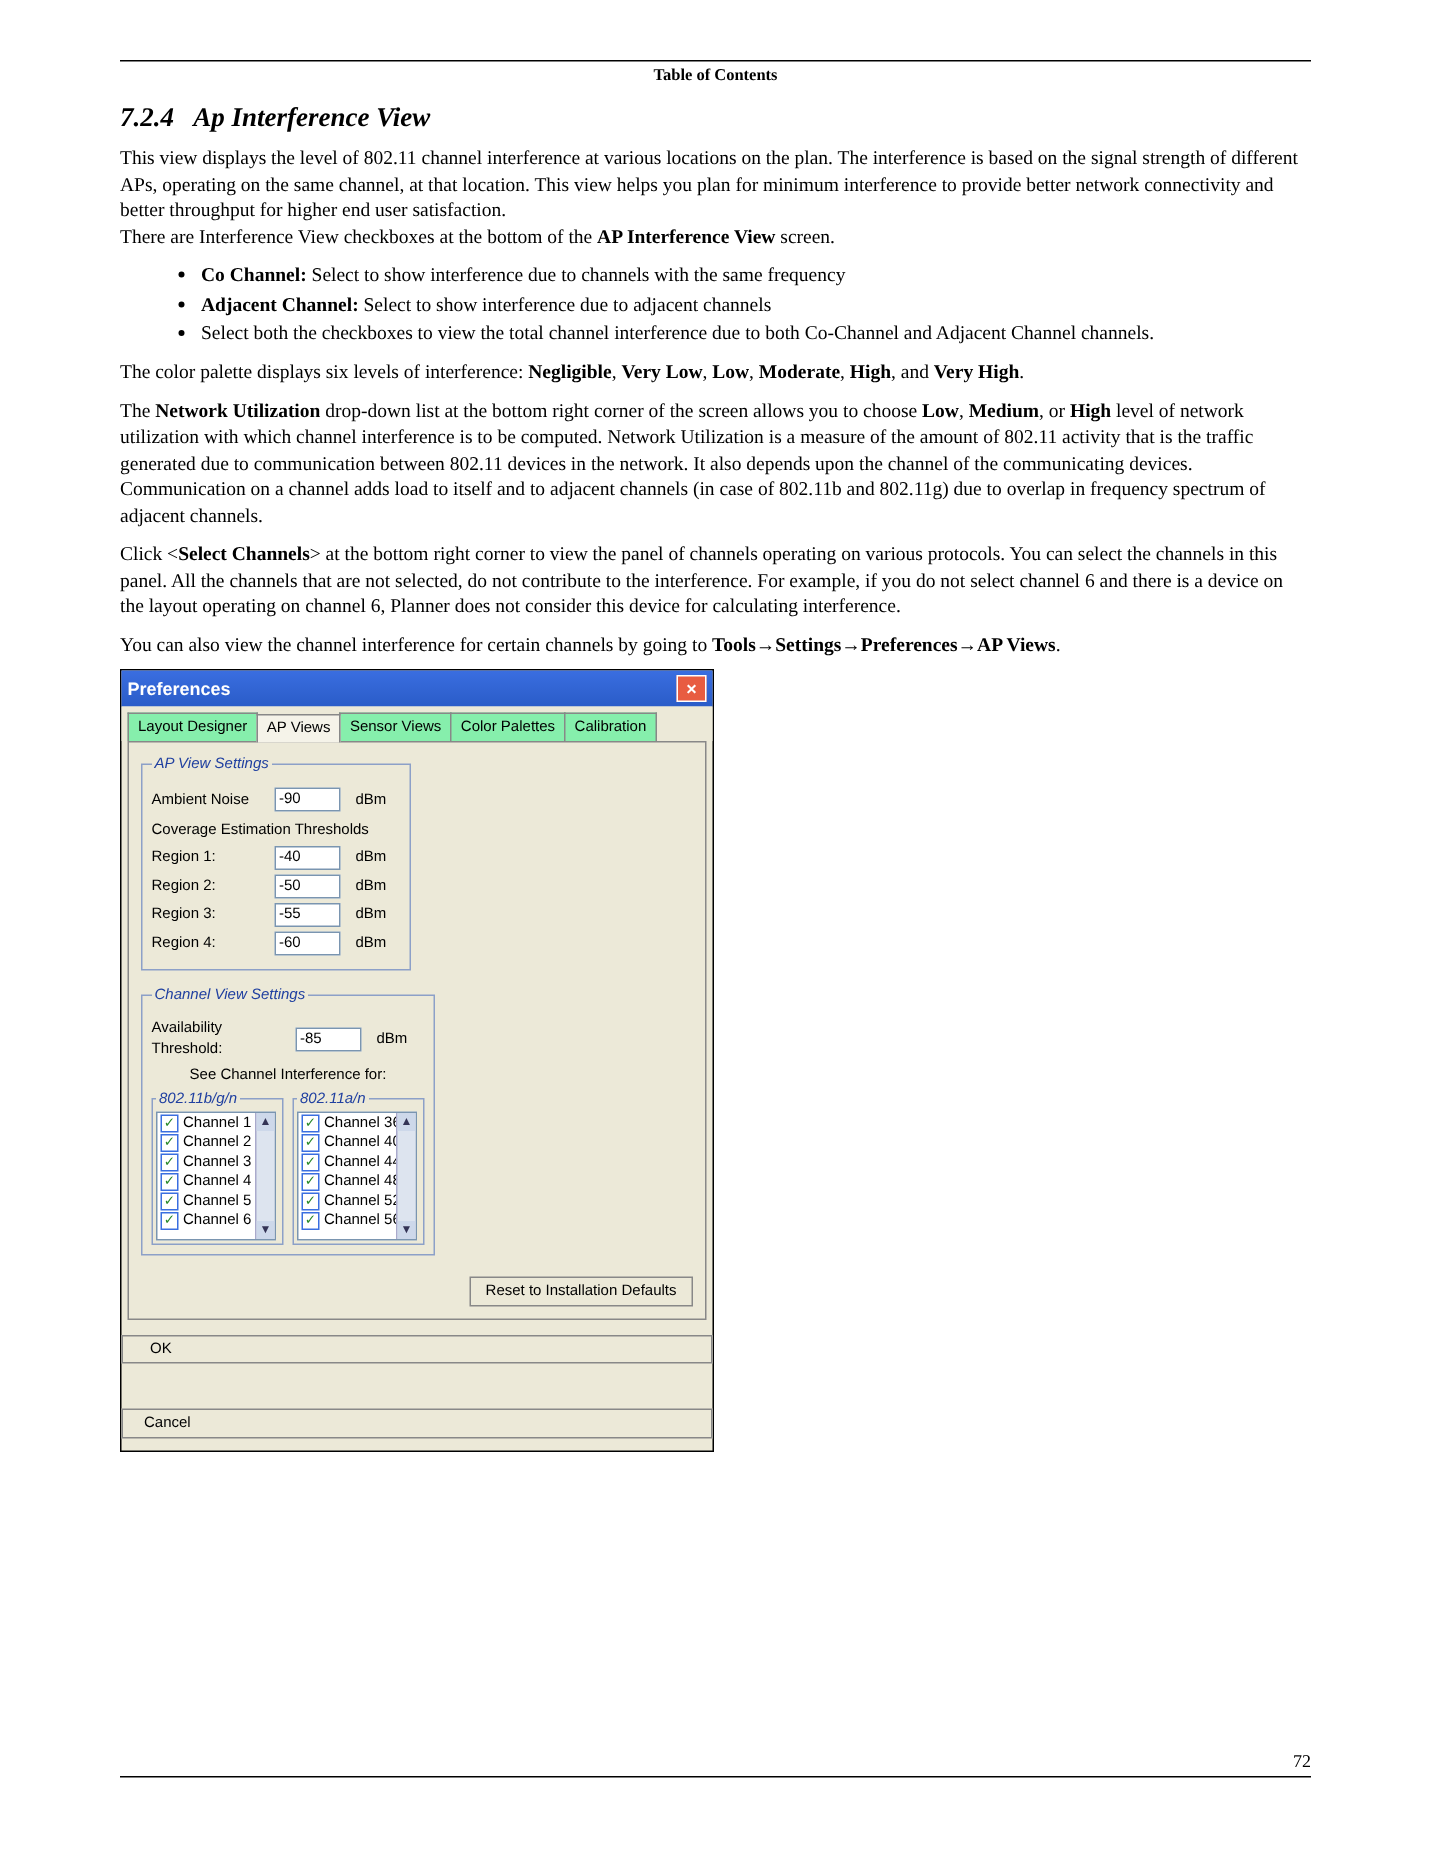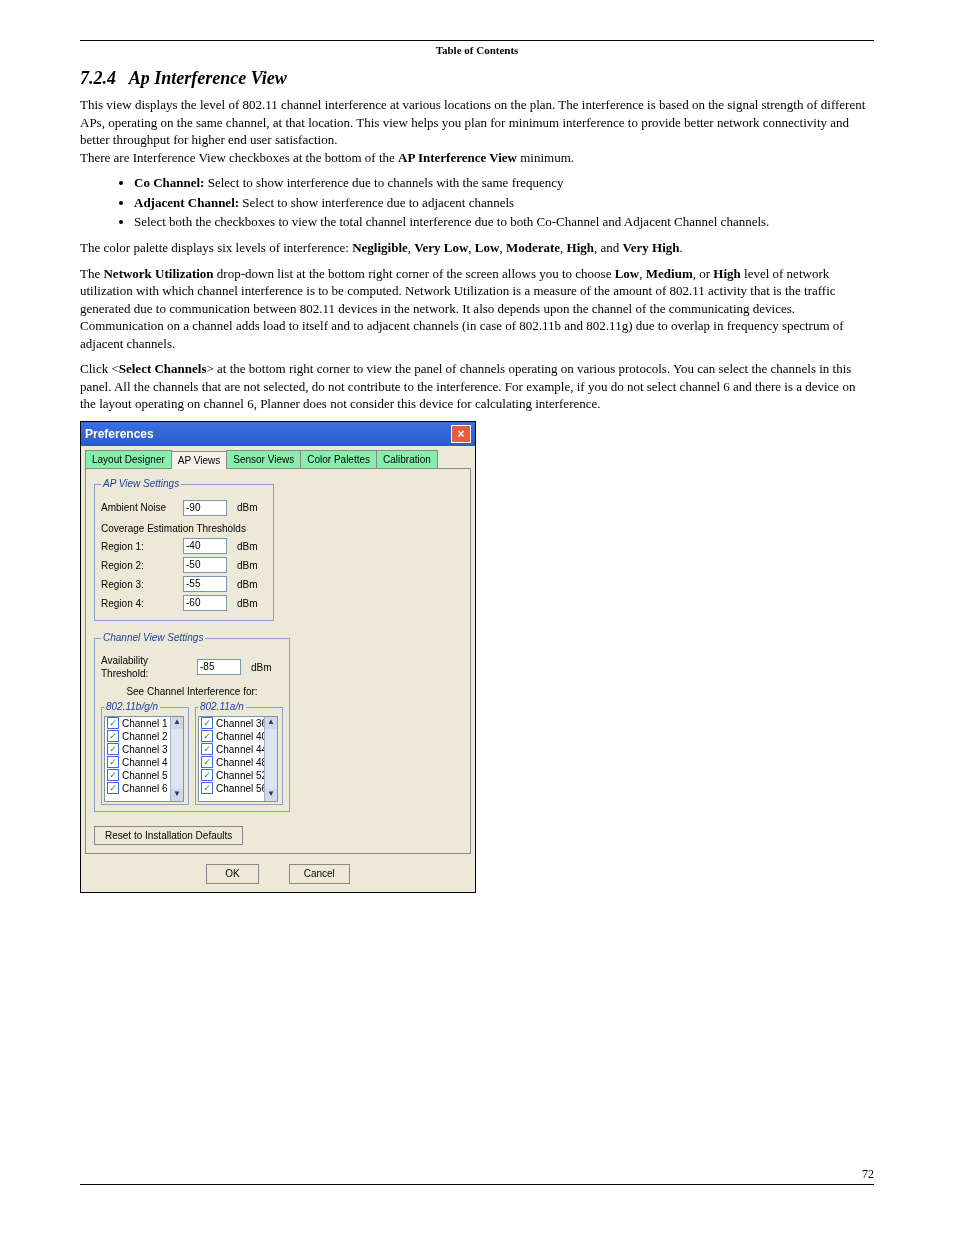--- a/index.html
+++ b/index.html
@@ -179,26 +179,27 @@
   }
   .btn {
     border: 1px solid #888;
     background: #ece9d8;
     padding: 2px 10px;
     font-size: 10px;
   }
   .reset-row {
     width: 100%;
     display: flex;
-    justify-content: flex-start;
+    justify-content: flex-end;
     margin: 4px 0 0 0;
   }
   .dlg-buttons {
     display:flex; justify-content:center; gap:30px;
     padding: 6px 0 8px 0;
+    flex-direction: column;
   }
   .footer {
     position: absolute;
     bottom: 48px;
     left: 80px;
     right: 80px;
   }
   .page-num {
     text-align: right;
     font-size: 12px;
@@ -221,41 +222,44 @@
   <div class="header-line"></div>
   <div class="header-text">Table of Contents</div>
 
   <h2 class="section-title">
     <span>7.2.4</span>&nbsp;&nbsp;
     <span>Ap Interference View</span>
   </h2>
 
   <p>
     <span>This view displays the level of 802.11 channel interference at various locations on the plan. The interference is based on the signal strength of different APs, operating on the same channel, at that location. This view helps you plan for minimum interference to provide better network connectivity and better throughput for higher end user satisfaction.</span><br>
-    <span>There are Interference View checkboxes at the bottom of the </span><b>AP Interference View</b><span> minimum.</span>
+    <span>There are Interference View checkboxes at the bottom of the </span><b>AP Interference View</b><span> screen.</span>
   </p>
 
   <ul>
     <li><b>Co Channel:</b><span> Select to show interference due to channels with the same frequency</span></li>
     <li><b>Adjacent Channel:</b><span> Select to show interference due to adjacent channels</span></li>
     <li>Select both the checkboxes to view the total channel interference due to both Co-Channel and Adjacent Channel channels.</li>
   </ul>
 
   <p>
     <span>The color palette displays six levels of interference: </span><b>Negligible</b>, <b>Very Low</b>, <b>Low</b>, <b>Moderate</b>, <b>High</b>, and <b>Very High</b>.
   </p>
 
   <p>
     <span>The </span><b>Network Utilization</b><span> drop-down list at the bottom right corner of the screen allows you to choose </span><b>Low</b>, <b>Medium</b><span>, or </span><b>High</b><span> level of network utilization with which channel interference is to be computed. Network Utilization is a measure of the amount of 802.11 activity that is the traffic generated due to communication between 802.11 devices in the network. It also depends upon the channel of the communicating devices. Communication on a channel adds load to itself and to adjacent channels (in case of 802.11b and 802.11g) due to overlap in frequency spectrum of adjacent channels.</span>
   </p>
 
   <p>
     <span>Click &lt;</span><b>Select Channels</b><span>&gt; at the bottom right corner to view the panel of channels operating on various protocols. You can select the channels in this panel. All the channels that are not selected, do not contribute to the interference. For example, if you do not select channel 6 and there is a device on the layout operating on channel 6, Planner does not consider this device for calculating interference.</span>
   </p>
 
+  <p>
+    <span>You can also view the channel interference for certain channels by going to </span><b>Tools</b><span class="arrow">→</span><b>Settings</b><span class="arrow">→</span><b>Preferences</b><span class="arrow">→</span><b>AP Views</b>.
+  </p>
 
   <div class="dialog-img">
     <div class="dlg">
       <div class="dlg-title">
         <span>Preferences</span>
         <span class="dlg-close">×</span>
       </div>
       <div class="tabs">
         <div class="tab">Layout Designer</div>
         <div class="tab active">AP Views</div>

